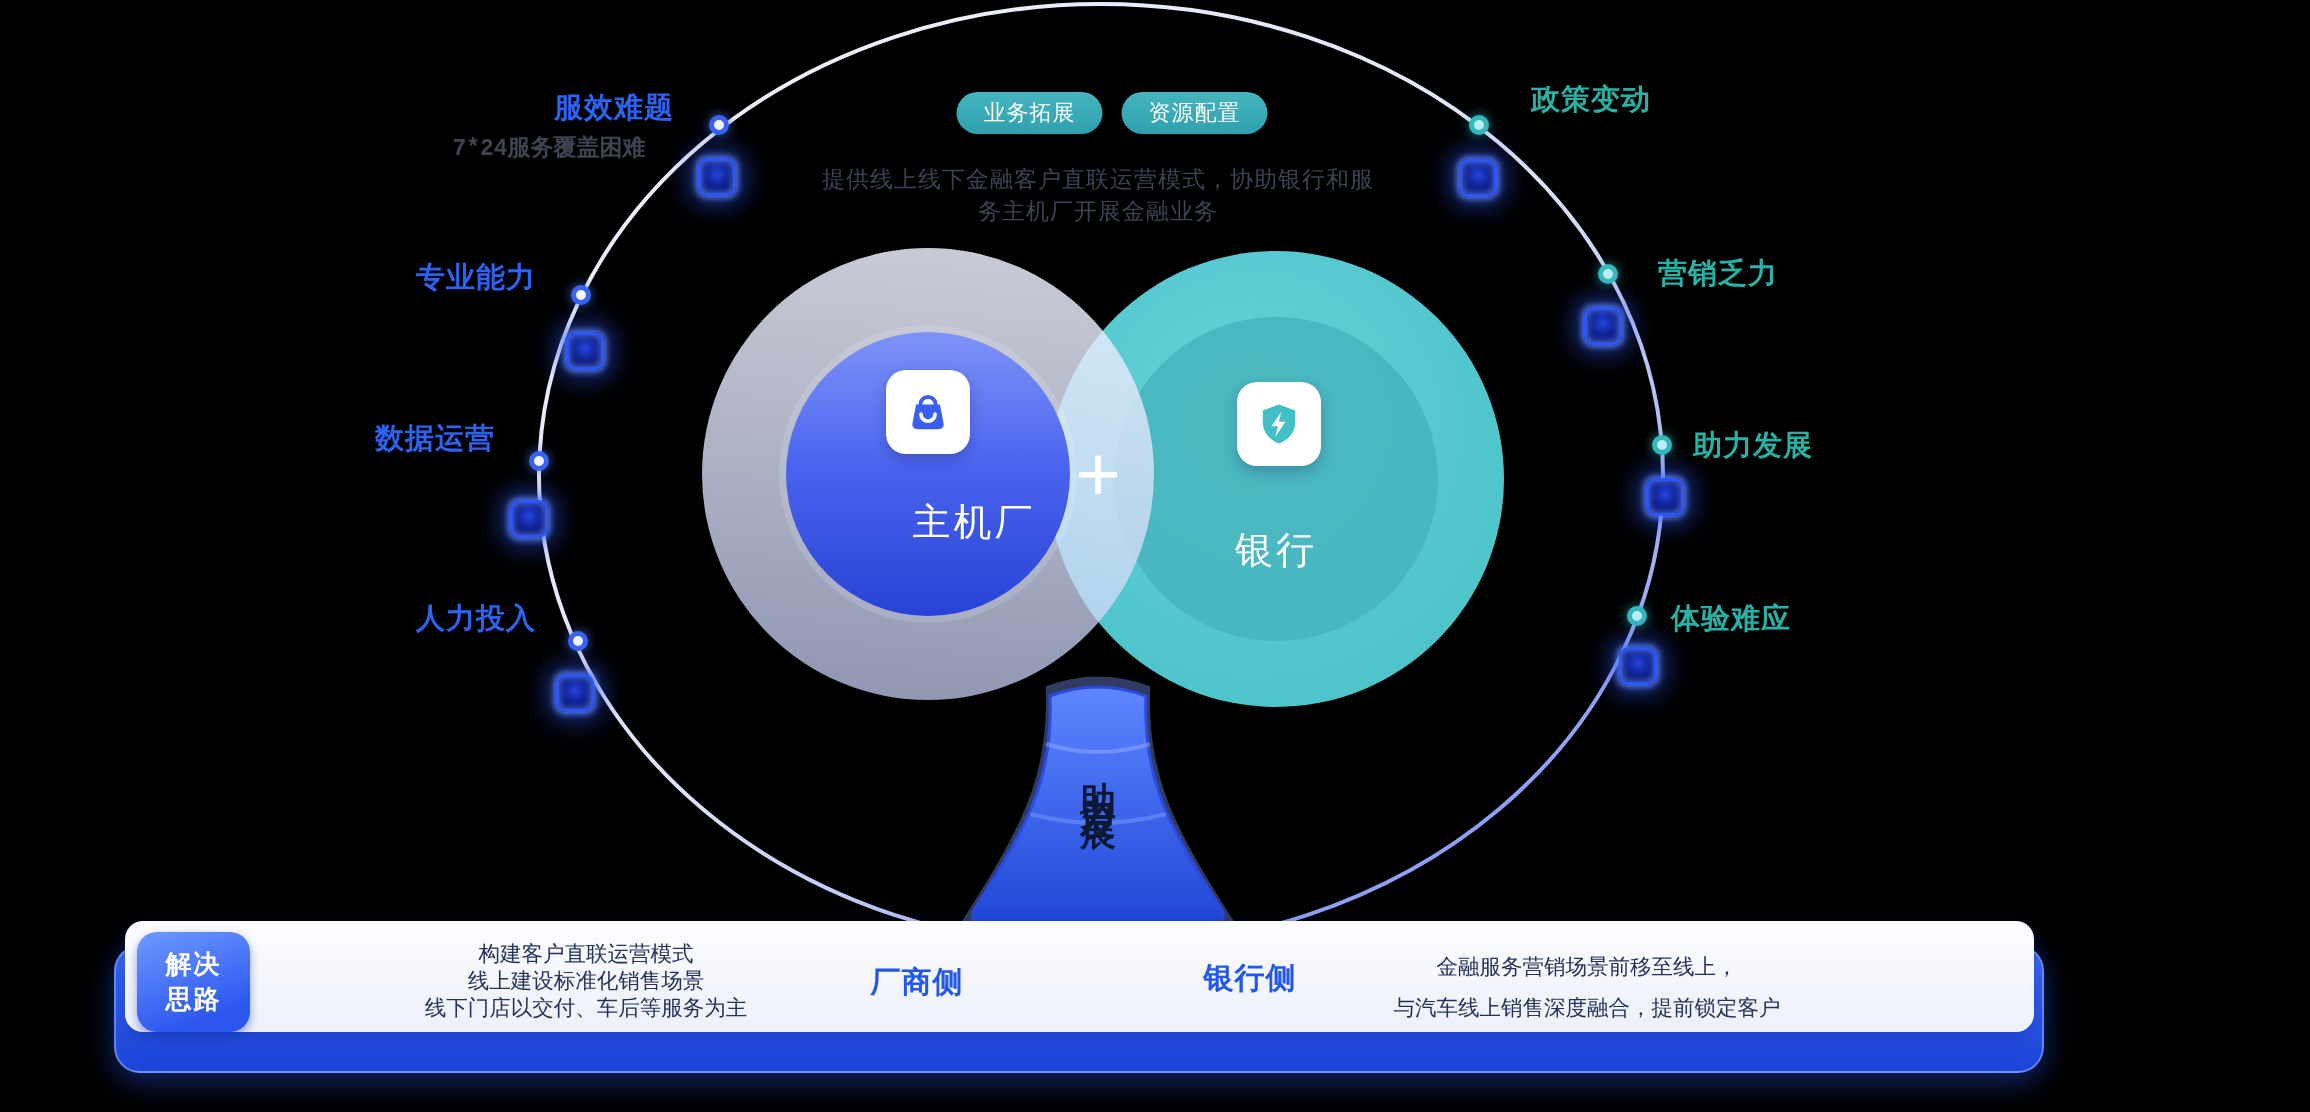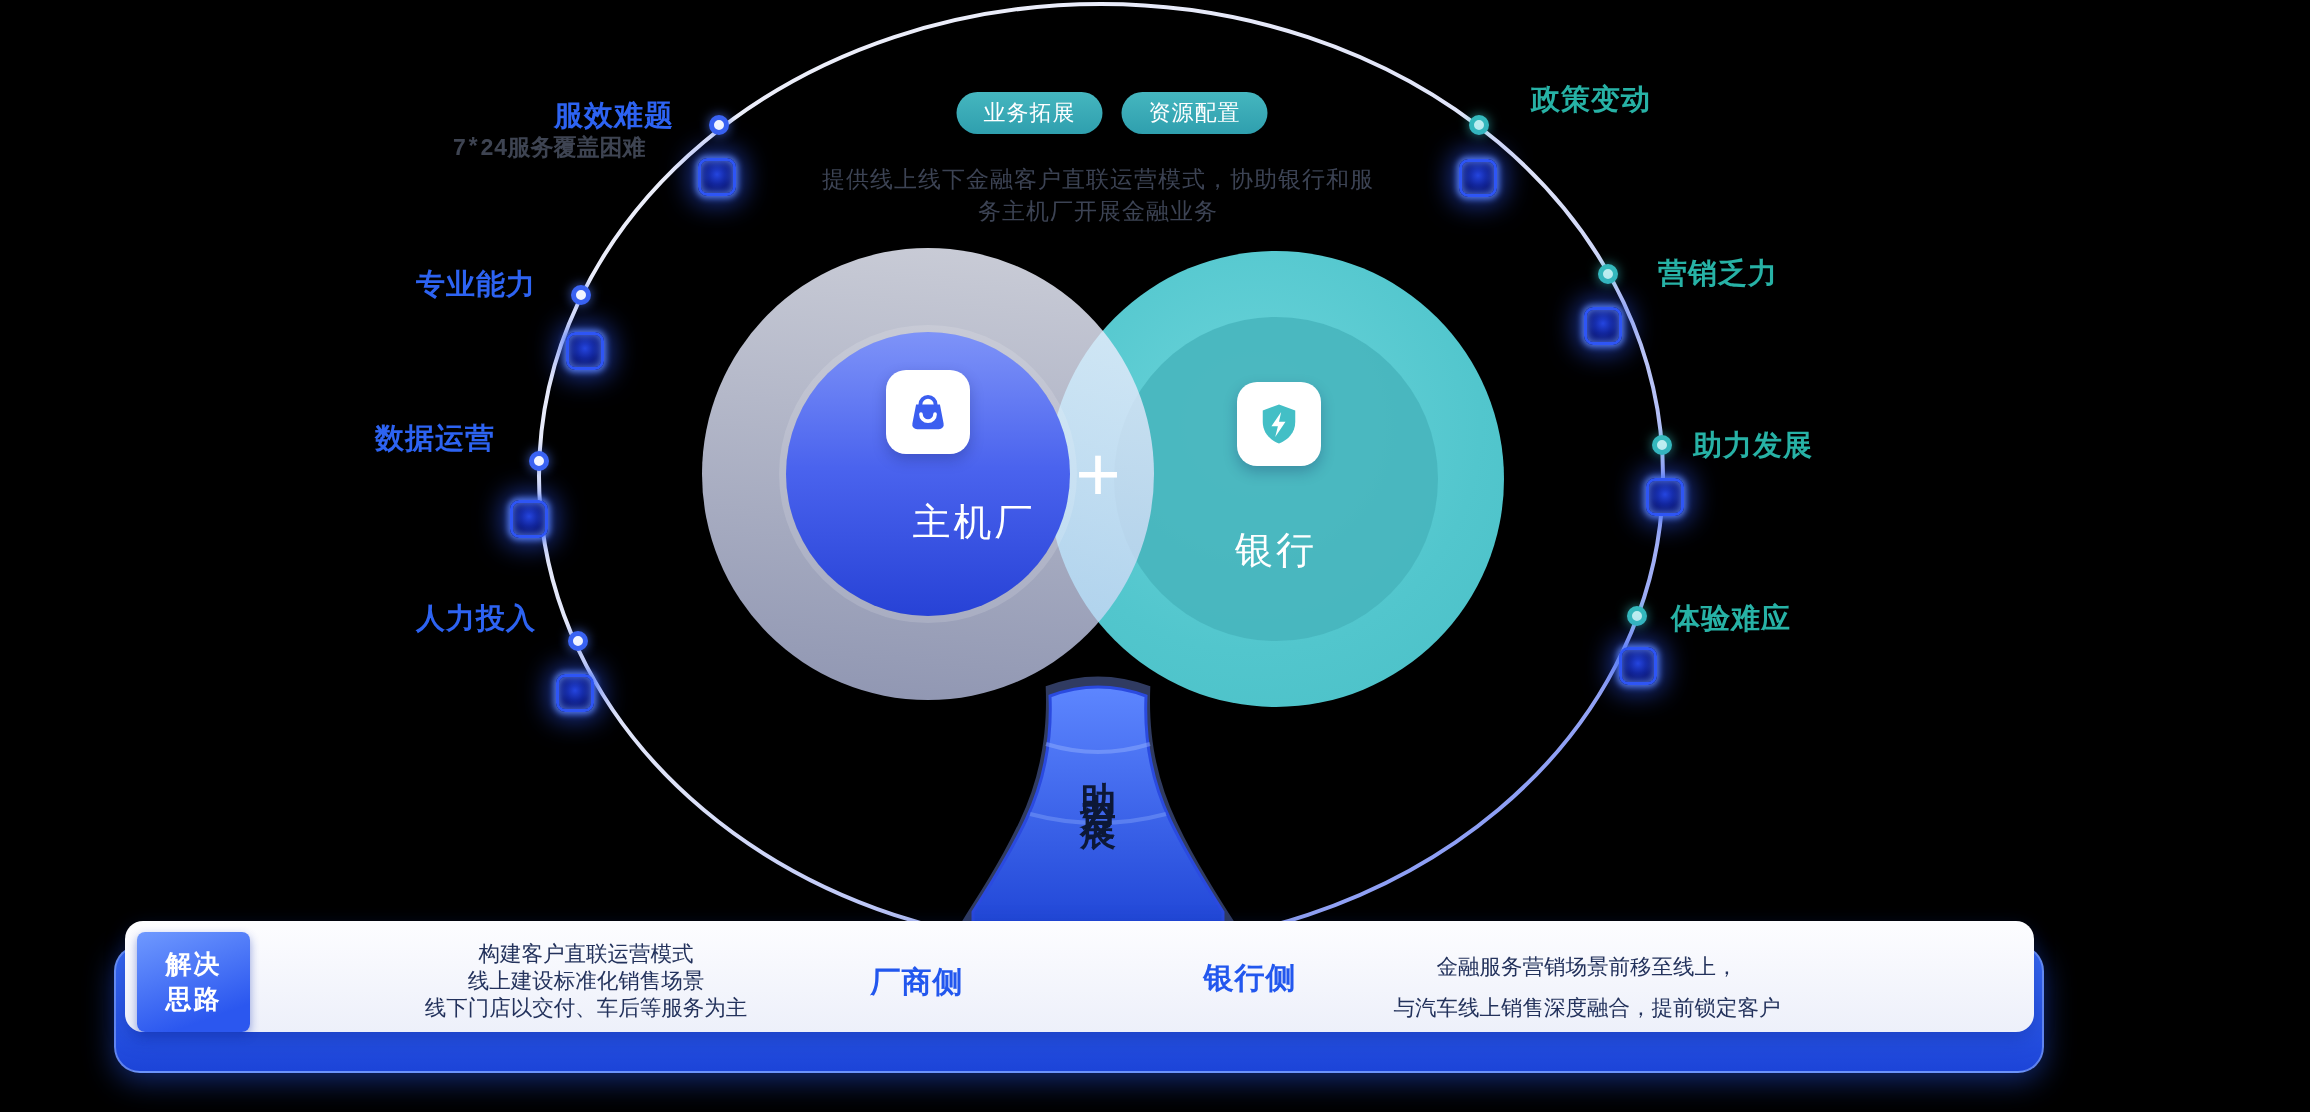--- a/index.html
+++ b/index.html
@@ -85,21 +85,21 @@
     background:linear-gradient(180deg,#3a6cf5 0%,#1c44d8 100%);
     border:2px solid rgba(150,180,255,.55);box-sizing:border-box;
     box-shadow:0 8px 30px rgba(40,90,250,.45);
   }
   .bar-white{
     position:absolute;left:125px;top:921px;width:1909px;height:111px;border-radius:18px;
     background:linear-gradient(180deg,#fdfdff 0%,#edf0fa 100%);
     box-shadow:0 6px 20px rgba(15,40,140,.35);
   }
   .badge{
-    position:absolute;left:137px;top:932px;width:113px;height:100px;border-radius:8px;
+    position:absolute;left:137px;top:932px;width:113px;height:100px;border-radius:20px;
     background:linear-gradient(160deg,#6f99ff 0%,#2b57ef 80%);
     display:flex;flex-direction:column;align-items:center;justify-content:center;
     color:#fff;font-size:26px;font-weight:700;line-height:35px;letter-spacing:2px;
     box-shadow:0 4px 10px rgba(20,50,180,.45);
   }
   .sol-text{color:#23325c;font-size:21.5px;text-align:center;white-space:nowrap;}
   .sol-left{position:absolute;left:286px;top:941px;width:600px;line-height:27px;}
   .sol-right{position:absolute;left:1287px;top:947px;width:600px;line-height:41px;}
   .side-label{position:absolute;transform:translate(-50%,-50%);color:#2257ee;font-size:30px;font-weight:700;letter-spacing:1px;white-space:nowrap;}
 </style>
@@ -178,23 +178,23 @@
 
   <div class="node" style="left:698px;top:158px;"></div>
   <div class="node" style="left:566px;top:332px;"></div>
   <div class="node" style="left:510px;top:500px;"></div>
   <div class="node" style="left:556px;top:674px;"></div>
   <div class="node" style="left:1459px;top:159px;"></div>
   <div class="node" style="left:1584px;top:307px;"></div>
   <div class="node" style="left:1646px;top:478px;"></div>
   <div class="node" style="left:1619px;top:647px;"></div>
 
-  <div class="factor factor-blue" style="left:614px;top:116px;">服效难题</div>
+  <div class="factor factor-blue" style="left:614px;top:108px;">服效难题</div>
   <div class="factor-sub" style="left:549px;top:147px;font-family:Liberation Mono, monospace;">7*24服务覆盖困难</div>
-  <div class="factor factor-blue" style="left:476px;top:285px;">专业能力</div>
+  <div class="factor factor-blue" style="left:476px;top:278px;">专业能力</div>
   <div class="factor factor-blue" style="left:435px;top:439px;">数据运营</div>
   <div class="factor factor-blue" style="left:476px;top:619px;">人力投入</div>
 
   <div class="factor factor-teal" style="left:1591px;top:100px;">政策变动</div>
   <div class="factor factor-teal" style="left:1718px;top:274px;">营销乏力</div>
   <div class="factor factor-teal" style="left:1753px;top:446px;">助力发展</div>
   <div class="factor factor-teal" style="left:1731px;top:619px;">体验难应</div>
 
   <div class="base-blue"></div>
   <div class="bar-white"></div>

